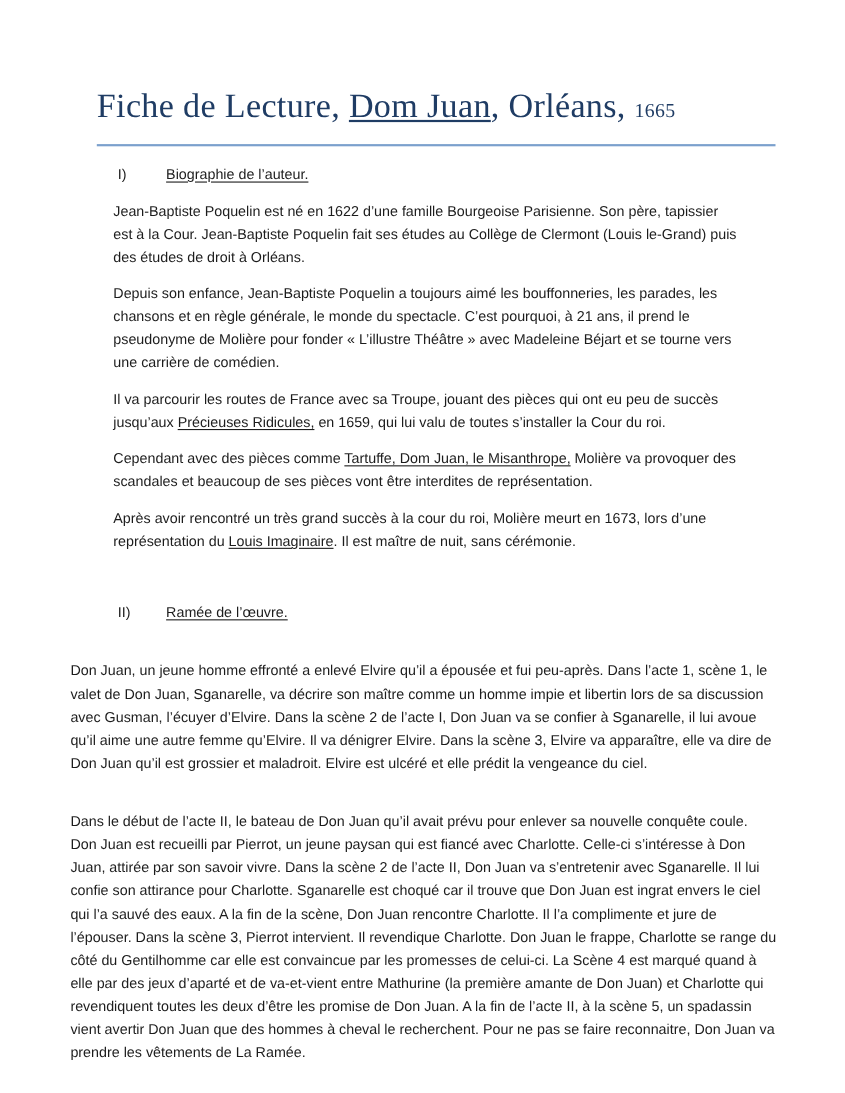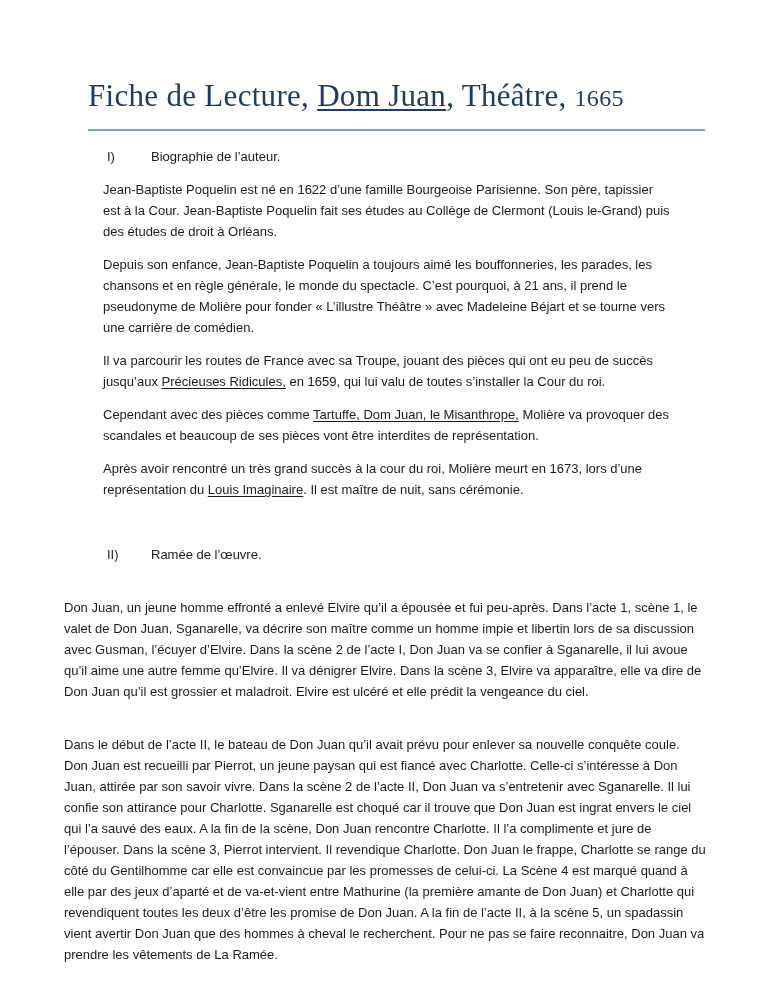--- a/index.html
+++ b/index.html
@@ -28,38 +28,39 @@
     letter-spacing: 0.3px;
     color: #1F3C64;
     white-space: nowrap;
   }
   .doc-title .u-title {
     text-decoration: underline;
     text-underline-offset: 3px;
     text-decoration-thickness: 2px;
   }
   .doc-title .year {
-    font-size: 24px;
+    font-size: 18px;
   }
   .sec {
     margin-left: 64px;
     width: 642px;
     font-size: 13px;
     line-height: 21px;
   }
   .heading-row {
     display: flex;
     margin: 15px 0 0 43px;
   }
   .sec2 .heading-row { margin-top: 44px; }
   .numeral {
     width: 44px;
     flex: 0 0 44px;
   }
   .heading {
+    text-decoration: underline;
     text-underline-offset: 2px;
   }
   p.body-par {
     margin: 12px 0 0 0;
   }
   .sec1 p.body-par {
     margin-left: 39px;
     width: 570px;
   }
   .sec2 p.body-par {
@@ -71,21 +72,21 @@
     text-decoration: underline;
     text-underline-offset: 2px;
   }
 </style>
 </head>
 <body>
 
 <div class="page">
 
   <header class="title-block">
-    <h1 class="doc-title"><span>Fiche de Lecture, </span><span class="u-title">Dom Juan</span><span>, Théâtre, </span><span class="year">1665</span></h1>
+    <h1 class="doc-title"><span>Fiche de Lecture, </span><span class="u-title">Dom Juan</span><span>, Orléans, </span><span class="year">1665</span></h1>
   </header>
 
   <section class="sec sec1">
     <div class="heading-row">
       <span class="numeral">I)</span>
       <span class="heading">Biographie de l’auteur.</span>
     </div>
 
     <p class="body-par"><span>Jean-Baptiste Poquelin est né en 1622 d’une famille Bourgeoise Parisienne. Son père, tapissier est à la Cour. Jean-Baptiste Poquelin fait ses études au Collège de Clermont (Louis le-Grand) puis des études de droit à Orléans.</span></p>
 

